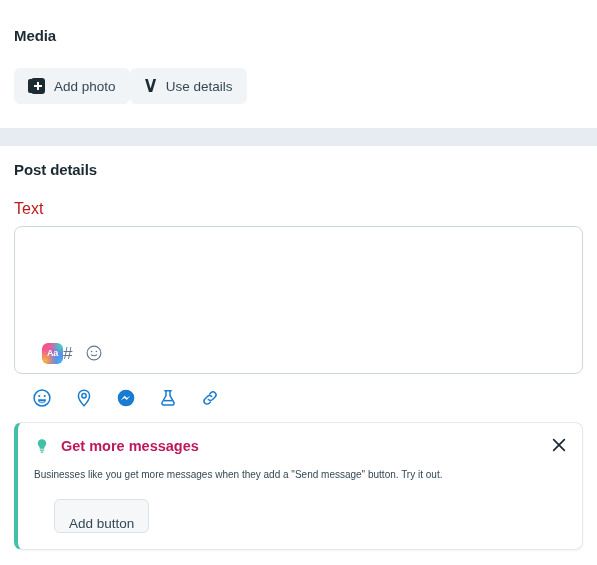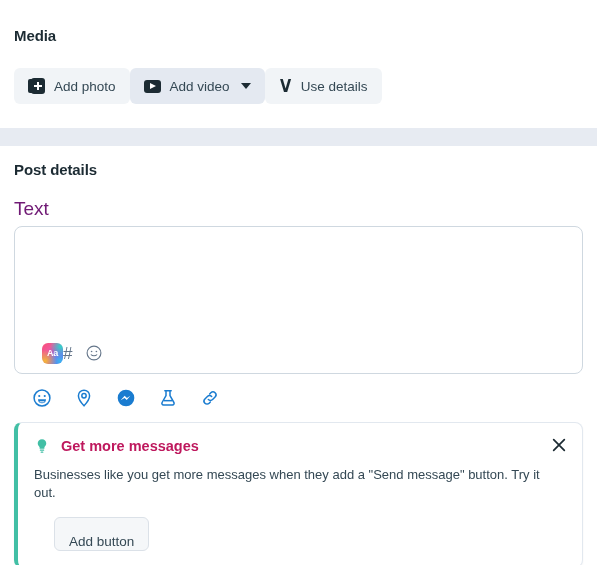--- a/index.html
+++ b/index.html
@@ -131,22 +131,22 @@
     height: 18px;
     background: #e7ebf2;
     margin-top: 24px;
   }
 
   
   .post-details {
     padding: 14px 14px 0 14px;
   }
   .field-label {
-    font-size: 19px;
-    color: #701a75;
+    font-size: 16px;
+    color: #b91c1c;
     margin: 20px 0 8px 0;
     line-height: 18px;
   }
   .composer {
     border: 1px solid #cfd8e0;
     border-radius: 8px;
     height: 148px;
     position: relative;
     background: #fff;
     box-sizing: border-box;
@@ -240,21 +240,21 @@
     width: 16px; height: 16px;
     flex: 0 0 auto;
   }
   .tip-title {
     font-size: 14.5px;
     font-weight: bold;
     color: #be185d;
     line-height: 18px;
   }
   .tip-body {
-    font-size: 13px;
+    font-size: 10px;
     color: #344854;
     line-height: 18px;
     margin: 11px 0 0 0;
     max-width: 512px;
   }
   .close-x {
     position: absolute;
     top: 11px;
     right: 12px;
     width: 22px;
@@ -284,25 +284,20 @@
   <div class="media-buttons">
 
     <button class="mbtn">
       <span class="icon-photo">
         <span class="back"></span>
           <span class="front"></span>
       </span>
       <span class="mbtn-label">Add photo</span>
     </button>
 
-    <button class="mbtn hovered">
-      <span class="icon-video"></span>
-      <span class="mbtn-label">Add video</span>
-      <span class="caret-down"></span>
-    </button>
 
     <button class="mbtn">
       <span class="icon-template">V</span>
       <span class="mbtn-label">Use details</span>
     </button>
 
   </div>
 </div>
 
 <div class="band"></div>

